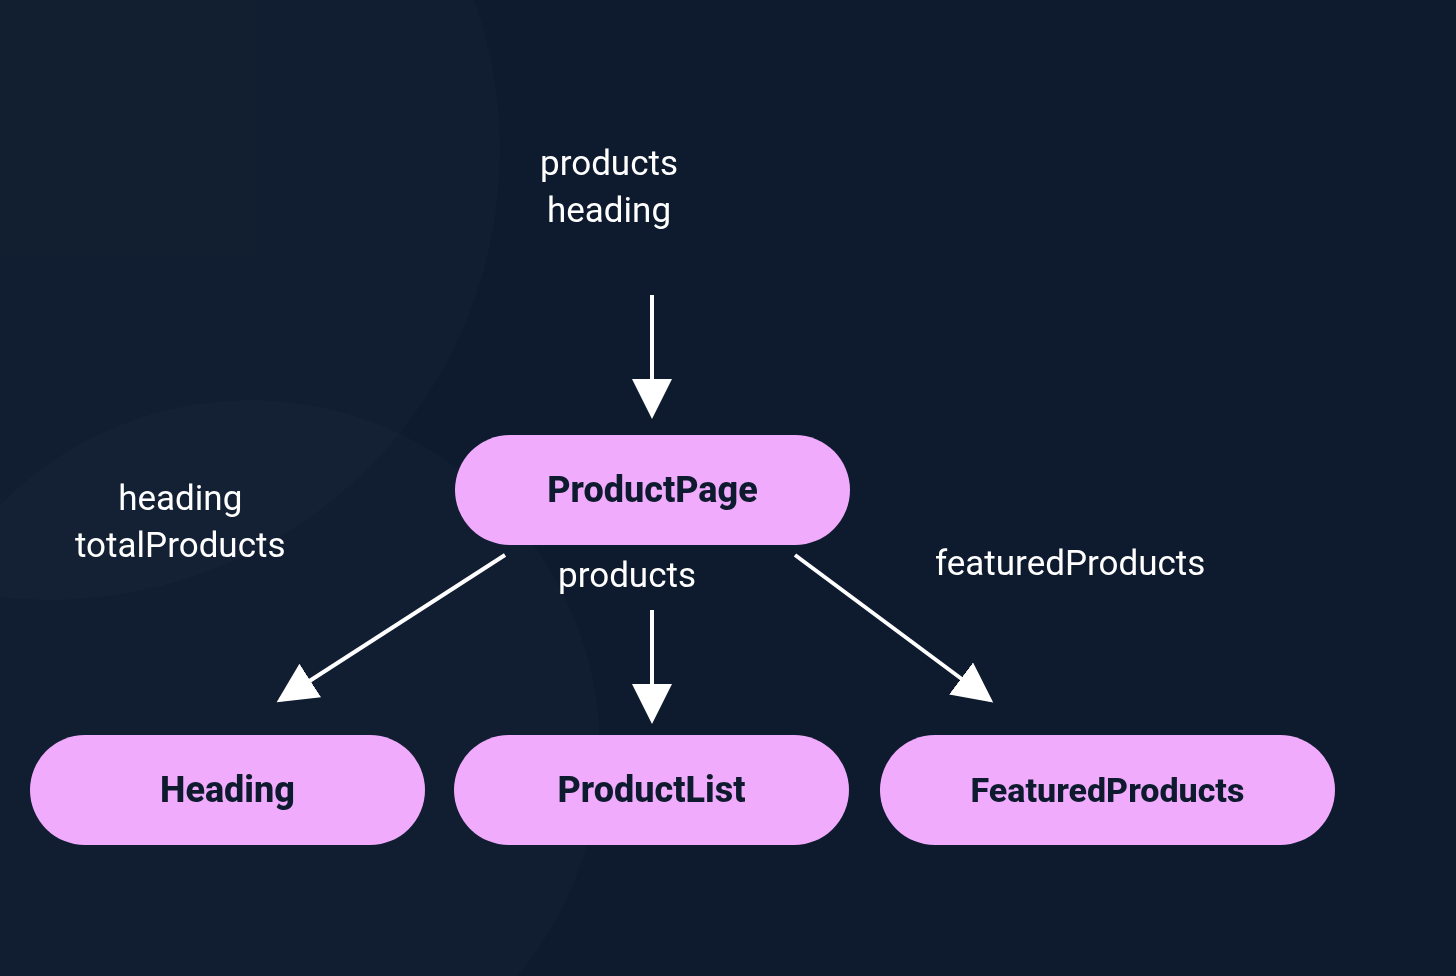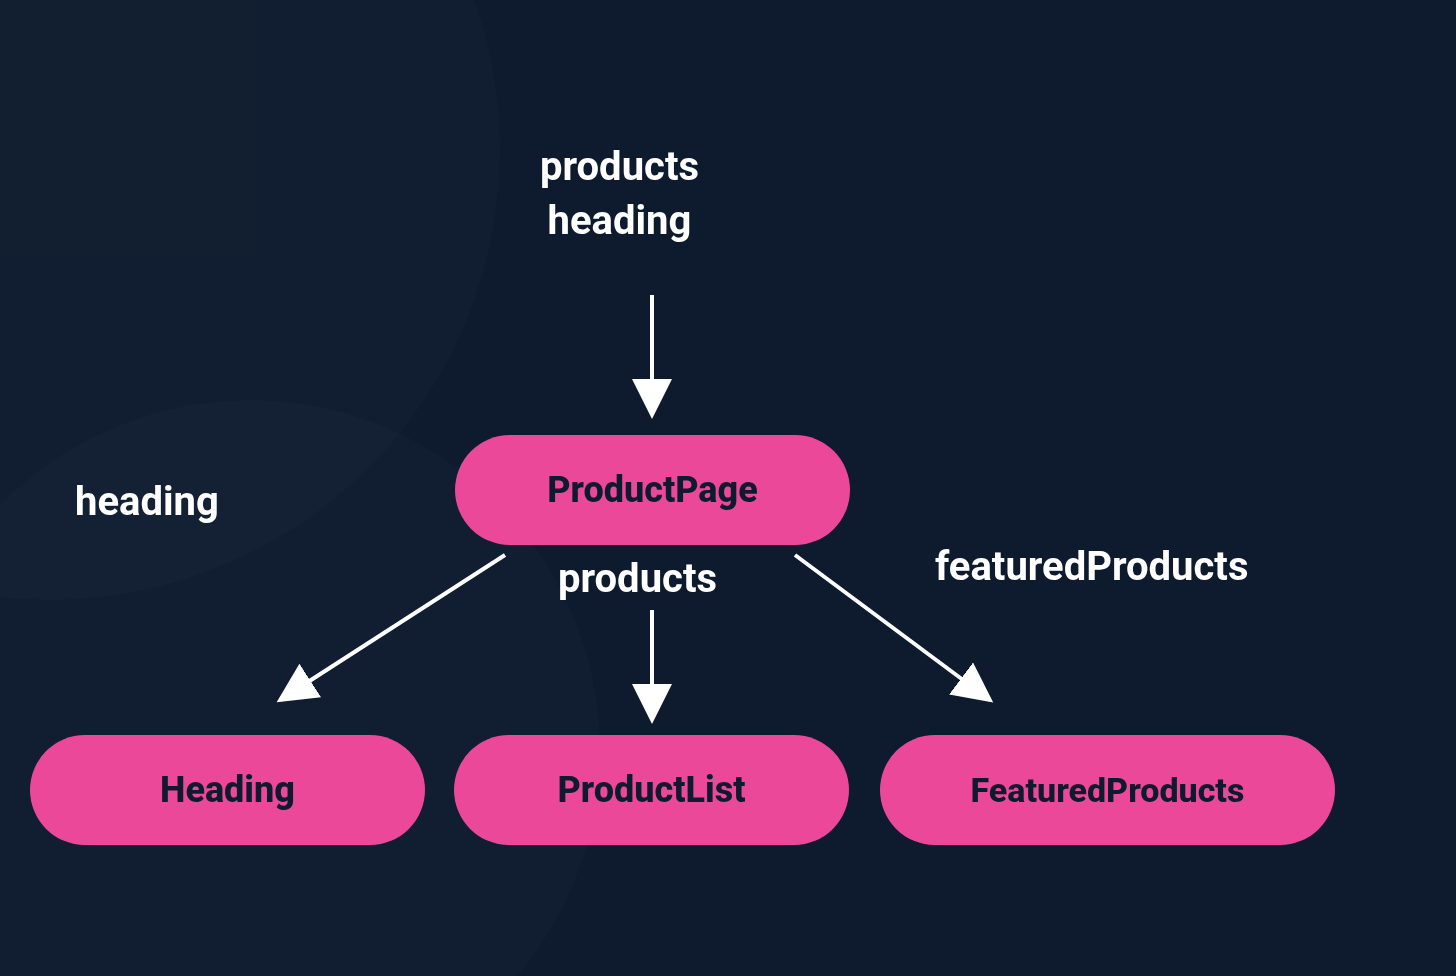--- a/index.html
+++ b/index.html
@@ -13,37 +13,37 @@
   }
   .bg-shape {
     position: absolute;
     border-radius: 50%;
     background: rgba(255,255,255,0.015);
   }
   .bg1 { width: 900px; height: 900px; left: -400px; top: -300px; }
   .bg2 { width: 700px; height: 700px; left: -100px; top: 400px; }
   .node {
     position: absolute;
-    background: #ec4899;
+    background: #f0abfc;
     color: #0e1b2e;
     font-weight: 800;
     display: flex;
     align-items: center;
     justify-content: center;
     border-radius: 999px;
     font-size: 36px;
     padding: 4px 40px;
     height: 110px;
     white-space: nowrap;
   }
   .label {
     position: absolute;
     color: #fff;
-    font-size: 40px;
-    font-weight: 700;
+    font-size: 35px;
+    font-weight: 400;
     text-align: center;
     line-height: 1.35;
     white-space: nowrap;
   }
   svg.arrows {
     position: absolute;
     left: 0; top: 0;
     width: 1456px; height: 976px;
     pointer-events: none;
   }
@@ -74,20 +74,21 @@
   <span>products</span><br>
   <span>heading</span>
 </div>
 
 <div class="node" style="left:455px; top:435px; width:395px;">
   <span>ProductPage</span>
 </div>
 
 <div class="label" style="left:75px; top:475px;">
   <span>heading</span><br>
+  <span>totalProducts</span>
 </div>
 
 <div class="label" style="left:558px; top:552px;">
   <span>products</span>
 </div>
 
 <div class="label" style="left:935px; top:540px;">
   <span>featuredProducts</span>
 </div>
 

